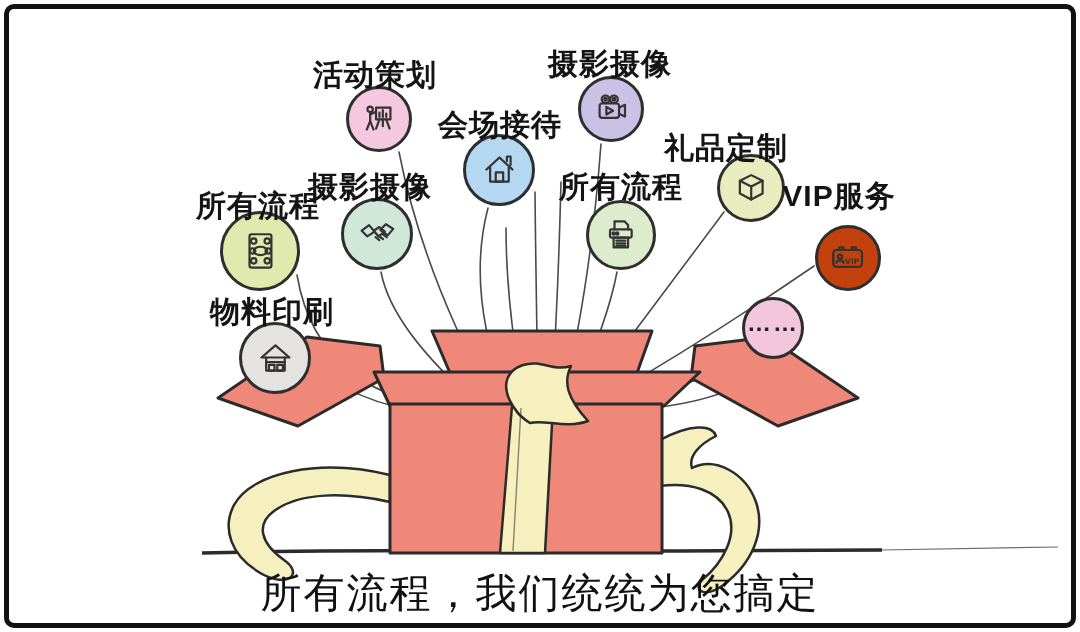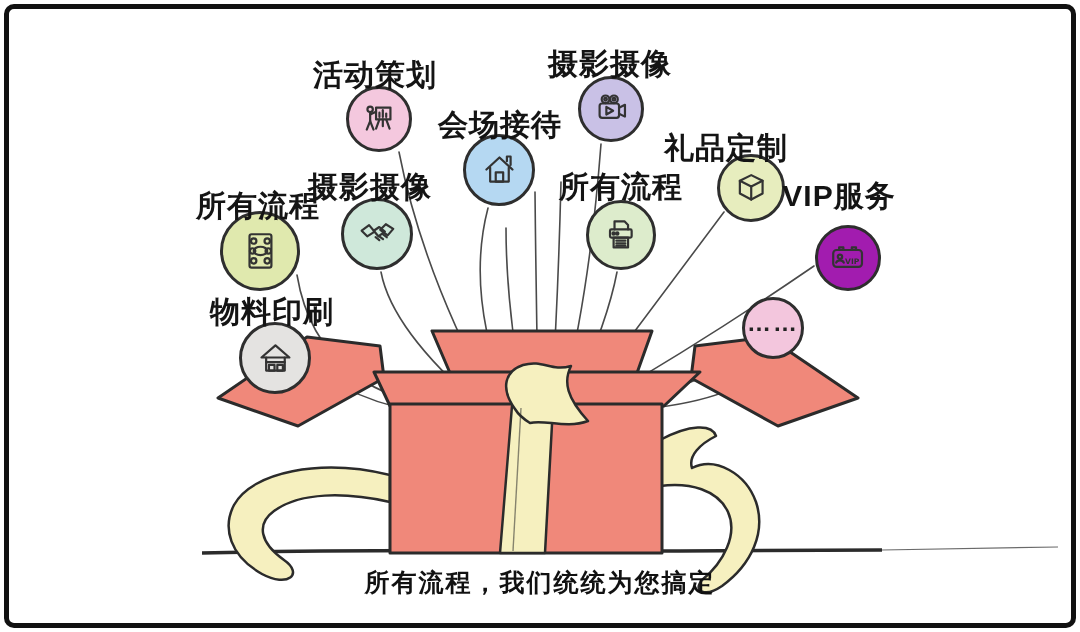--- a/index.html
+++ b/index.html
@@ -23,21 +23,21 @@
     display:flex;align-items:center;justify-content:center;
   }
   .svc-circle svg{width:62%;height:62%;}
   .svc-circle svg *{vector-effect:non-scaling-stroke;}
   .dots{
     font-weight:700;font-size:24px;color:#222;letter-spacing:2px;
     line-height:1;margin-top:-10px;
   }
   .tagline{
     position:absolute;left:50%;top:566px;transform:translateX(-50%);z-index:3;
-    font-weight:700;font-size:25px;color:#111;white-space:nowrap;letter-spacing:2px;
+    font-weight:400;font-size:41px;color:#111;white-space:nowrap;letter-spacing:2px;
   }
   .icon{stroke:#333;stroke-width:2.2;fill:none;stroke-linecap:round;stroke-linejoin:round;}
 </style>
 </head>
 <body>
 
 <svg class="illustration" width="1080" height="632" viewBox="0 0 1080 632">
 
   <g fill="none" stroke="#4a4a4a" stroke-width="1.6" stroke-linecap="round">
     <path d="M470,412 Q318,400 297,275"></path>
@@ -177,21 +177,21 @@
 </div>
 
 <div class="svc-circle" style="left: 717px; top: 154px; width: 68px; height: 68px; background-color: rgb(231, 237, 190);">
   <svg viewBox="0 0 44 44" class="icon">
     <path d="M22 7 L35 13.5 L22 20 L9 13.5 Z"></path>
     <path d="M9 13.5 V28 L22 35 V20"></path>
     <path d="M35 13.5 V28 L22 35"></path>
   </svg>
 </div>
 
-<div class="svc-circle" style="left: 815px; top: 225px; width: 66px; height: 66px; background-color: #a21caf;">
+<div class="svc-circle" style="left: 815px; top: 225px; width: 66px; height: 66px; background-color: #c2410c;">
   <svg viewBox="0 0 44 44" class="icon">
     <rect x="5" y="13" width="34" height="20" rx="4"></rect>
     <path d="M12 13 V10 H17 V13"></path>
       <path d="M27 13 V10 H32 V13"></path>
     <circle cx="13" cy="21" r="2.6"></circle>
     <path d="M8.5 28 C10 24.5 16 24.5 17.5 28"></path>
     <text x="19" y="29" font-size="9" font-weight="bold" fill="#333" stroke="none" font-family="&quot;DejaVu Sans&quot;, sans-serif">VIP</text>
   </svg>
 </div>
 

